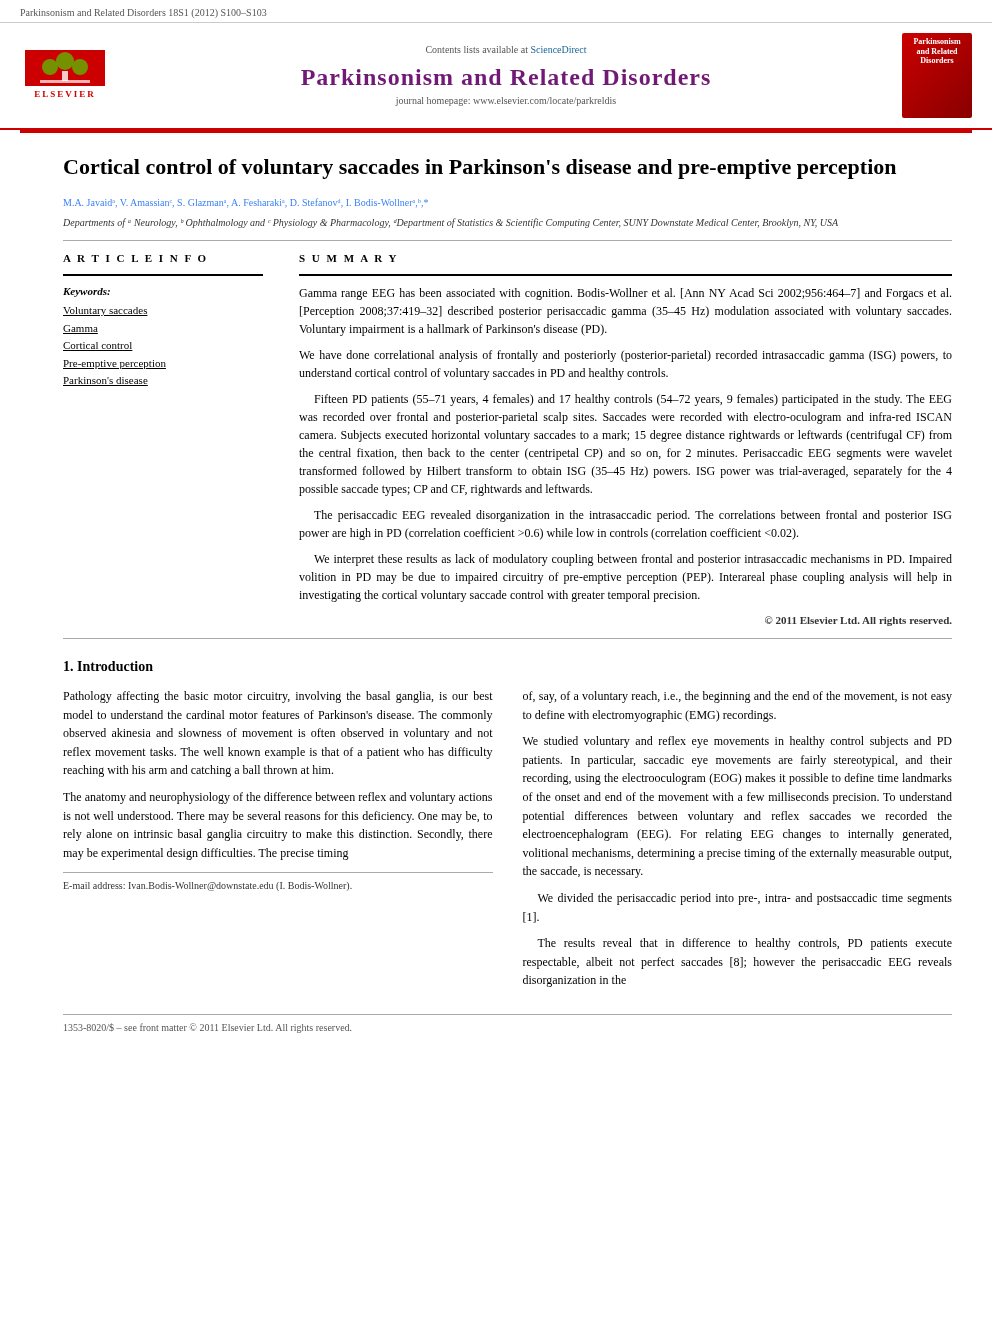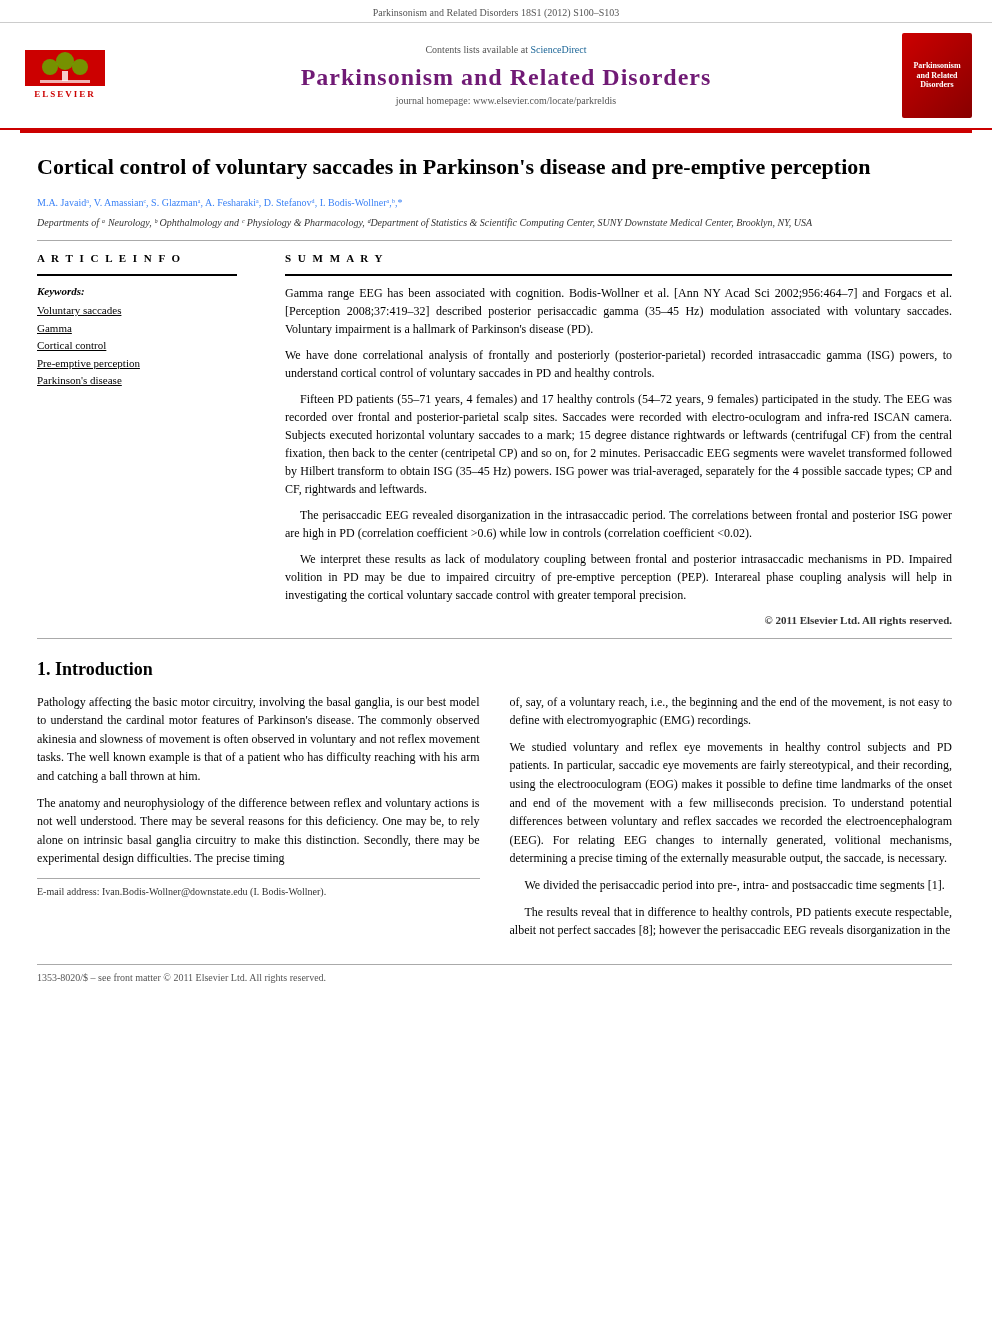--- a/index.html
+++ b/index.html
@@ -8,21 +8,21 @@
       background: #fff;
       color: #000;
       width: 992px;
       min-height: 1320px;
       font-size: 13px;
       line-height: 1.4;
     }
 
     
     .journal-top-bar {
-      text-align: center;
+      text-align: left;
       font-size: 10px;
       color: #555;
       padding: 6px 20px 2px 20px;
       border-bottom: 1px solid #ccc;
     }
 
     
     .elsevier-header {
       display: flex;
       align-items: center;
@@ -81,21 +81,20 @@
       color: #555;
     }
     .journal-thumb {
       min-width: 70px;
       width: 70px;
       height: 85px;
       background: linear-gradient(135deg, #c00 0%, #800 100%);
       display: flex;
       flex-direction: column;
       align-items: center;
-      justify-content: center;
       color: #fff;
       font-size: 7px;
       font-weight: bold;
       text-align: center;
       padding: 4px;
       border-radius: 2px;
     }
     .journal-thumb-title {
       font-size: 8px;
       line-height: 1.2;
@@ -105,20 +104,21 @@
     
     .red-divider {
       height: 3px;
       background: #c00;
       margin: 0 20px;
     }
 
     
     .article-container {
       padding: 20px 40px 20px 37px;
+      margin-left: 26px;
     }
 
     
     .article-title {
       font-size: 22px;
       font-weight: bold;
       color: #000;
       margin-bottom: 14px;
       line-height: 1.3;
       font-family: 'Times New Roman', serif;
@@ -143,21 +143,21 @@
     
     .section-divider {
       border: none;
       border-top: 1px solid #aaa;
       margin: 10px 0;
     }
 
     
     .two-col {
       display: flex;
-      gap: 48px;
+      gap: 36px;
       margin-top: 10px;
     }
     .col-left {
       width: 200px;
       min-width: 200px;
     }
     .col-right {
       flex: 1;
     }
 
@@ -209,21 +209,21 @@
       text-align: right;
       margin-top: 6px;
       font-weight: bold;
     }
 
     
     .body-section {
       margin-top: 18px;
     }
     .section-title {
-      font-size: 18px;
+      font-size: 14px;
       font-weight: bold;
       color: #000;
       margin-bottom: 8px;
     }
 
     
     .body-two-col {
       display: flex;
       gap: 30px;
       margin-top: 10px;

